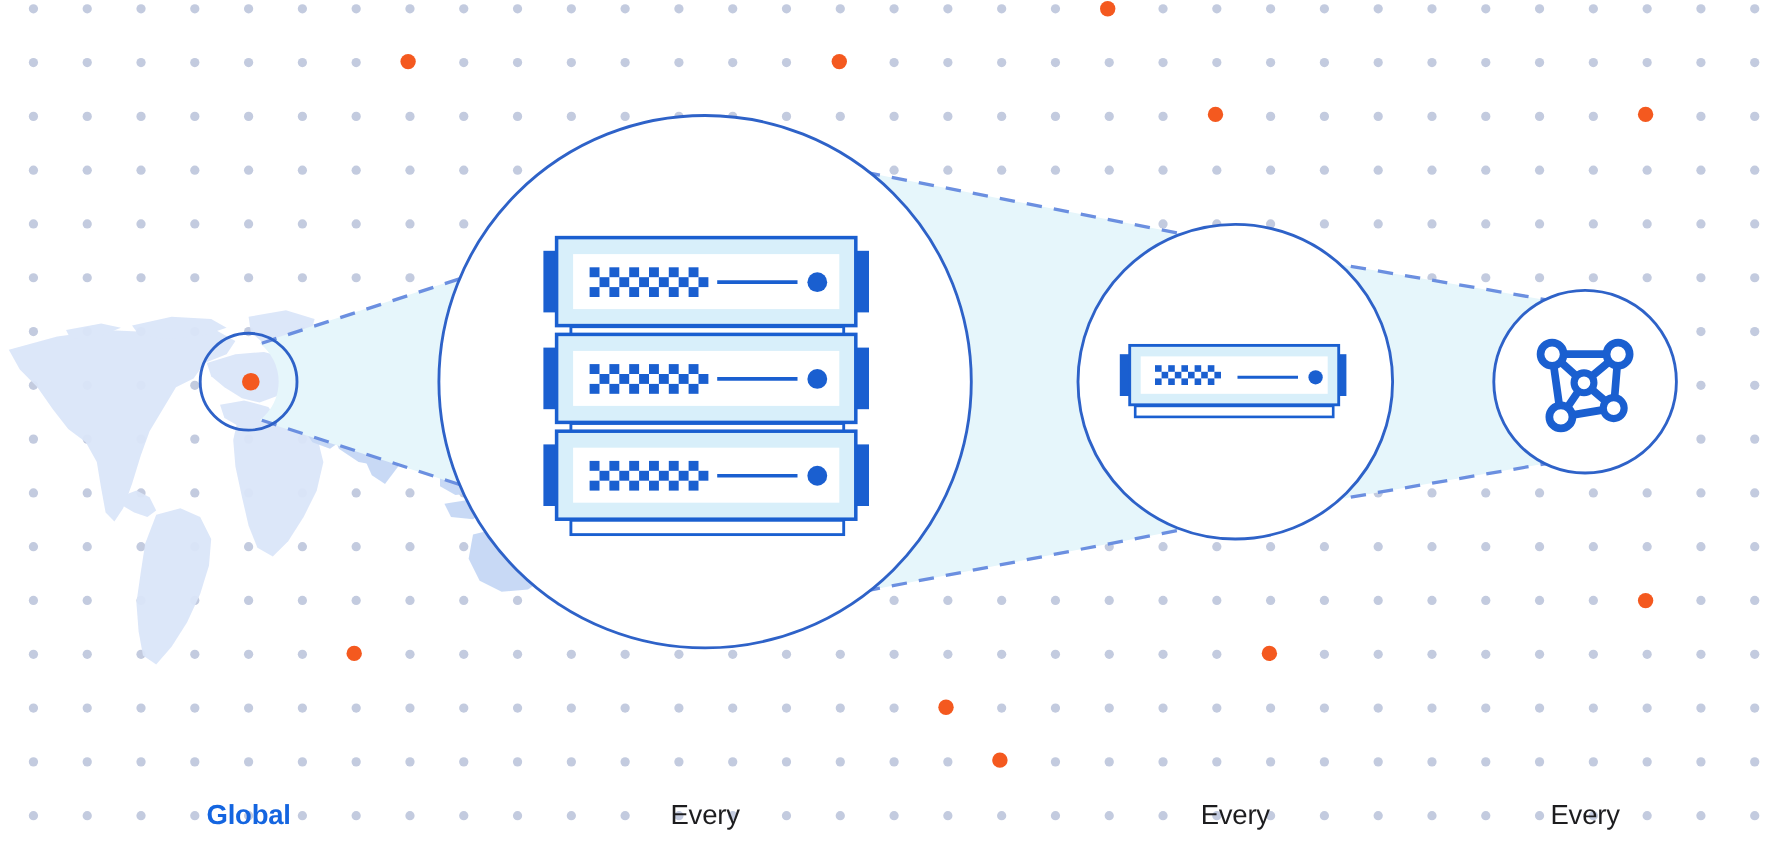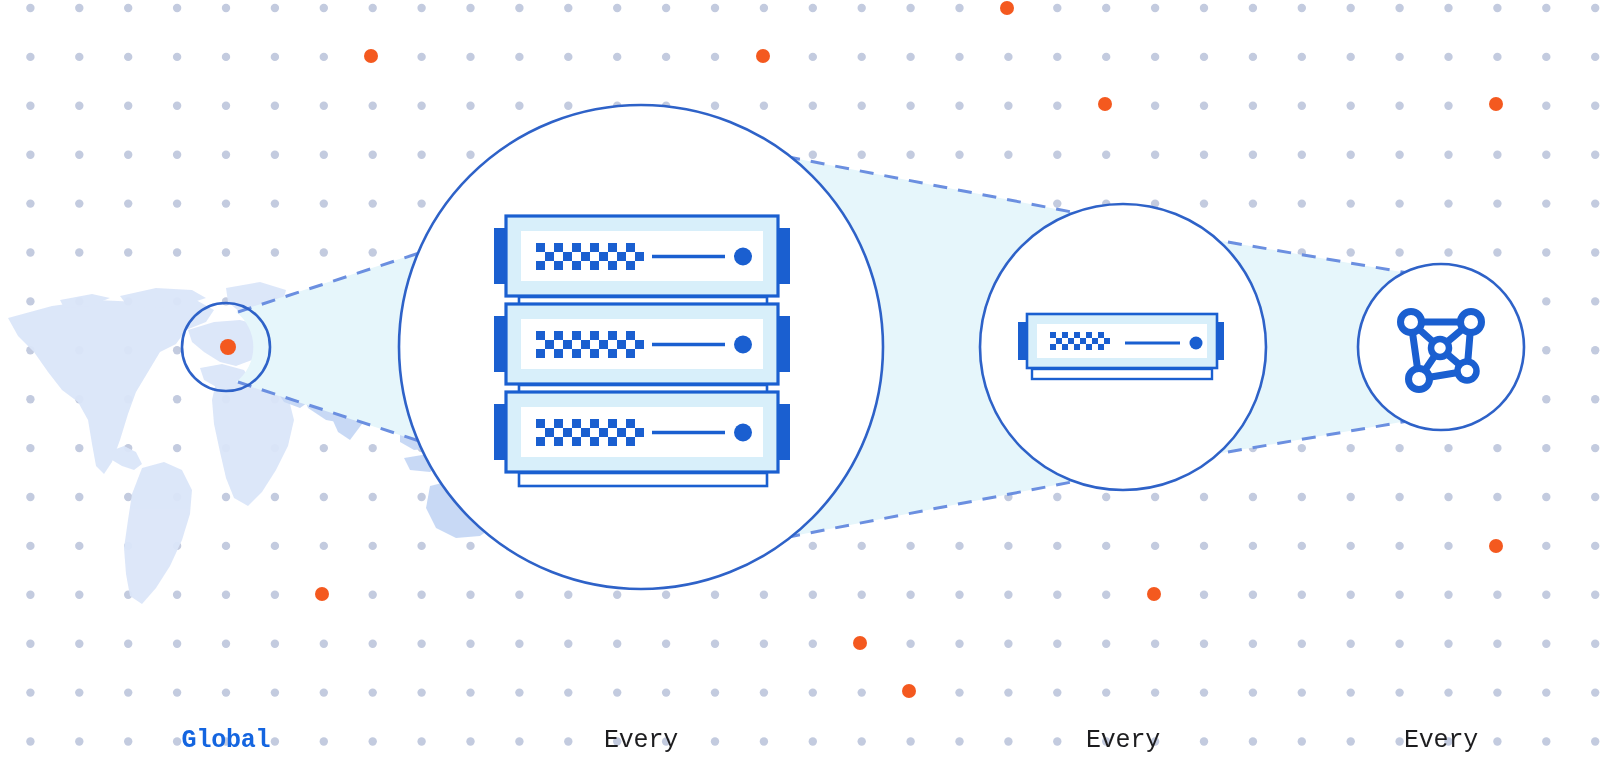--- a/index.html
+++ b/index.html
@@ -9,21 +9,20 @@
   }
   body {
     font-family: "Liberation Sans", sans-serif;
   }
   #stage {
     position: relative;
     width: 1620px;
     height: 782px;
     overflow: hidden;
     background: #ffffff;
-    font-family: Liberation Mono, monospace;
   }
   #stage svg.layer {
     position: absolute;
     left: 0;
     top: 0;
     width: 1620px;
     height: 782px;
   }
   .label {
     position: absolute;

